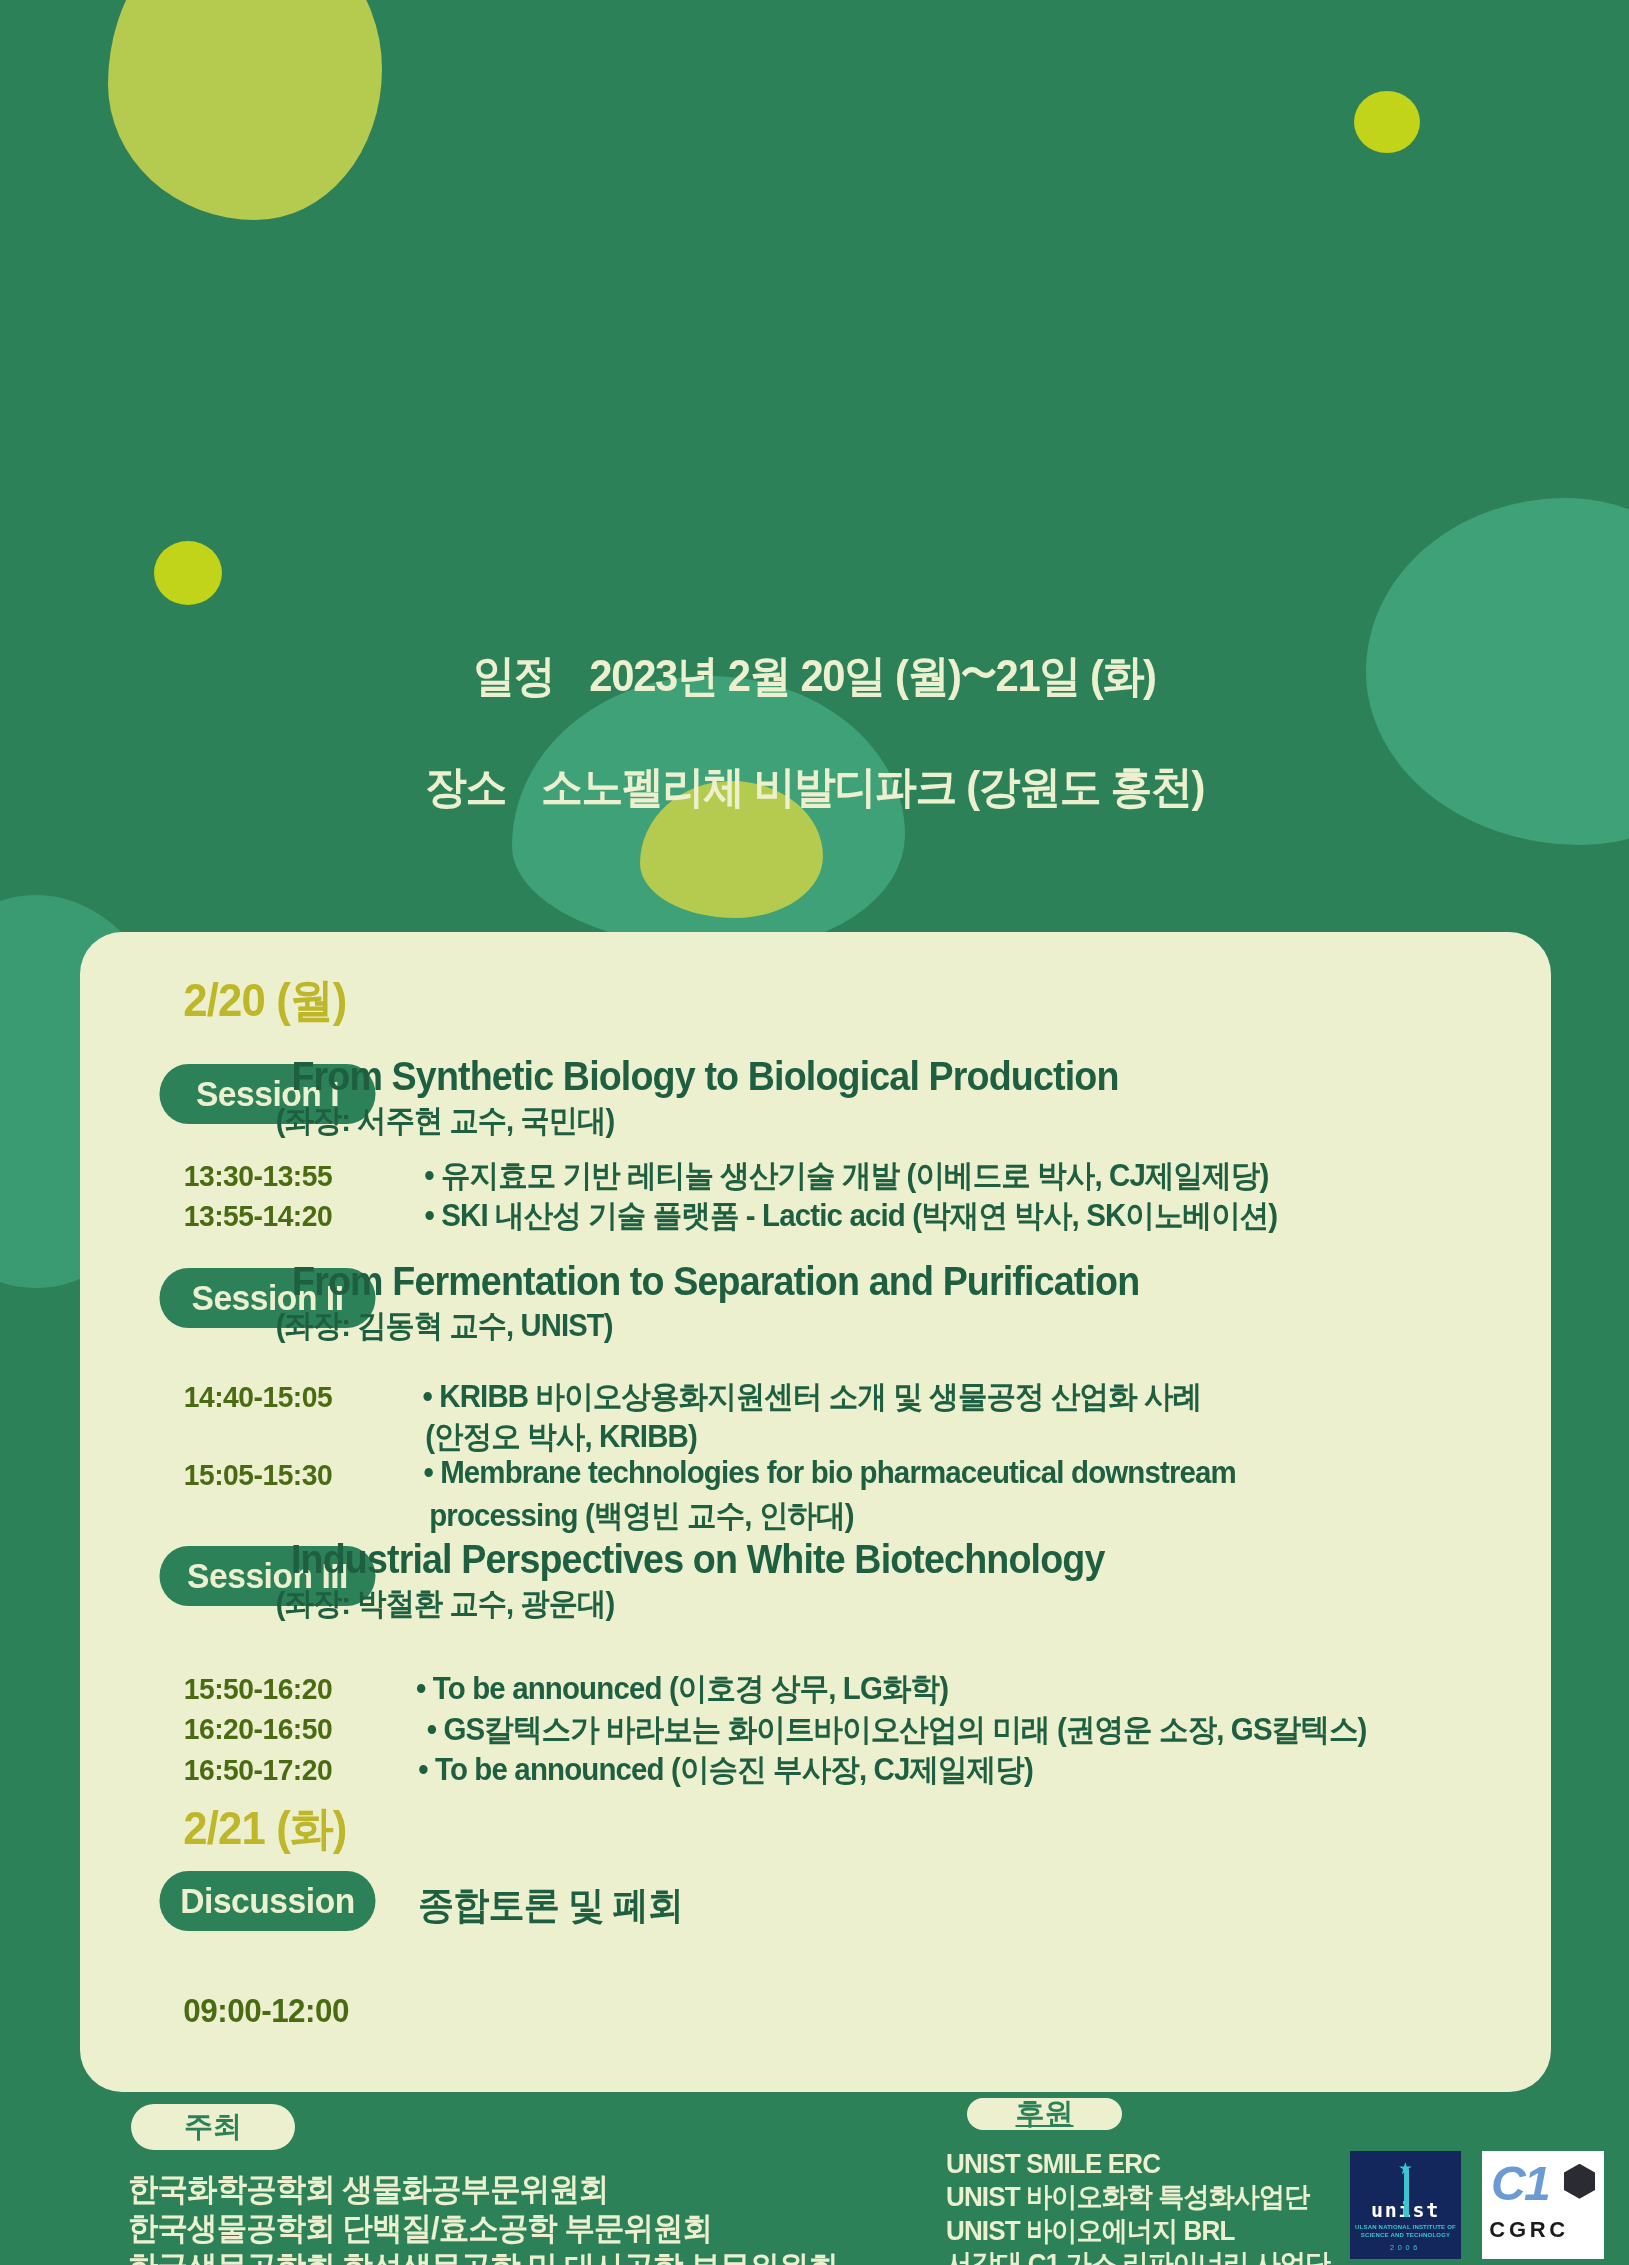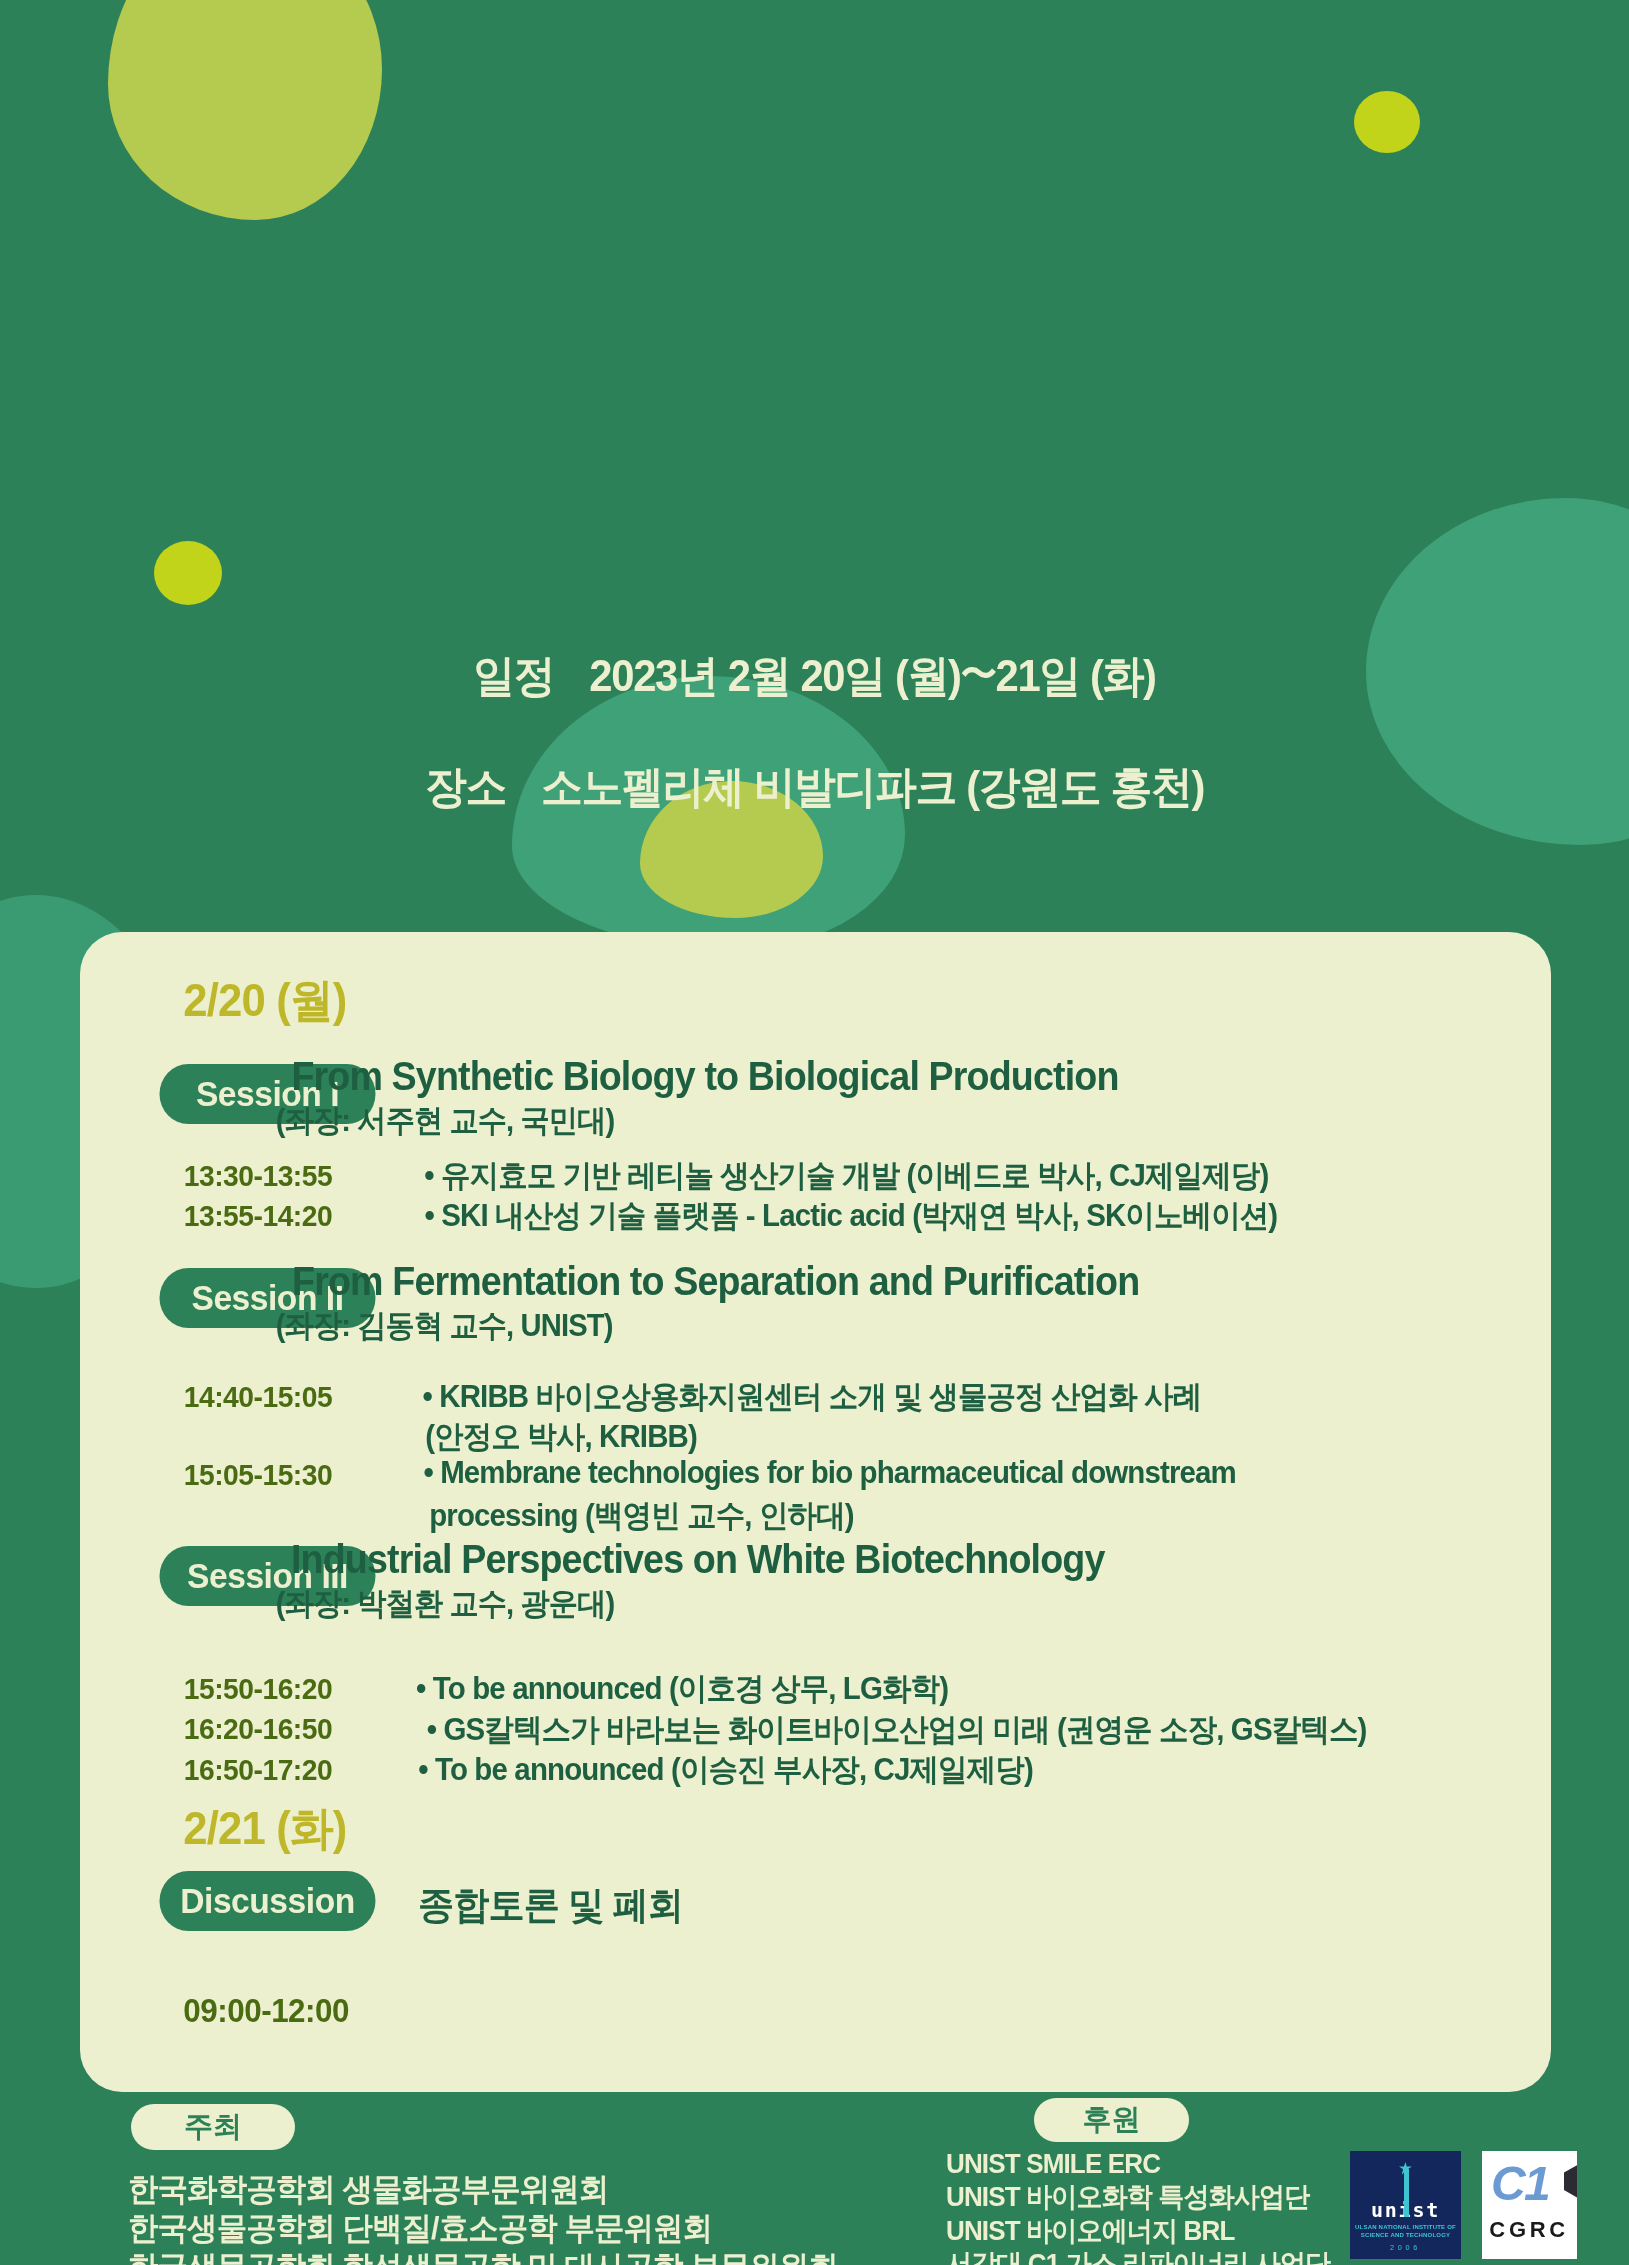--- a/index.html
+++ b/index.html
@@ -247,21 +247,21 @@
     border-radius:27.4px;
     display:flex;
     align-items:center;
     justify-content:center;
     color:#2d8159;
     font-size:29px;
     font-weight:bold;
     letter-spacing:0px;
   }
   .foot-pill-host { left:131px; top:2104px; width:164px; height:46px; }
-  .foot-pill-sponsor { left:1034px; top:2098px; width:155px; height:44px; }
+  .foot-pill-sponsor { left:967px; top:2098px; width:155px; height:32px;text-decoration:underline; }
 
   .foot-list {
     position:absolute;
     color:#ecf0cf;
     font-weight:bold;
     letter-spacing:-0.9px;
     transform:scaleX(0.95);
     transform-origin:left center;
     line-height:1.22;
     white-space:nowrap;
@@ -299,21 +299,21 @@
     text-align:center; line-height:1.25; margin-top:3.7px;
     letter-spacing:0.2px;
   }
   .unist-year {
     color:#3fc5cf; font-size:7.3px; letter-spacing:3.7px; margin-top:3.7px;
   }
 
   .logo-c1 {
     position:absolute;
     left:1482px; top:2151px;
-    width:95px; height:108px;
+    width:122px; height:108px;
     background:#ffffff;
     overflow:hidden;
     text-align:center;
   }
   .c1-top {
     position:absolute; left:9.1px; top:9.1px;
     color:#6b9bd2; font-size:48px; font-weight:bold;
     font-style:italic; letter-spacing:-1.8px; line-height:1;
   }
   .c1-hex {

